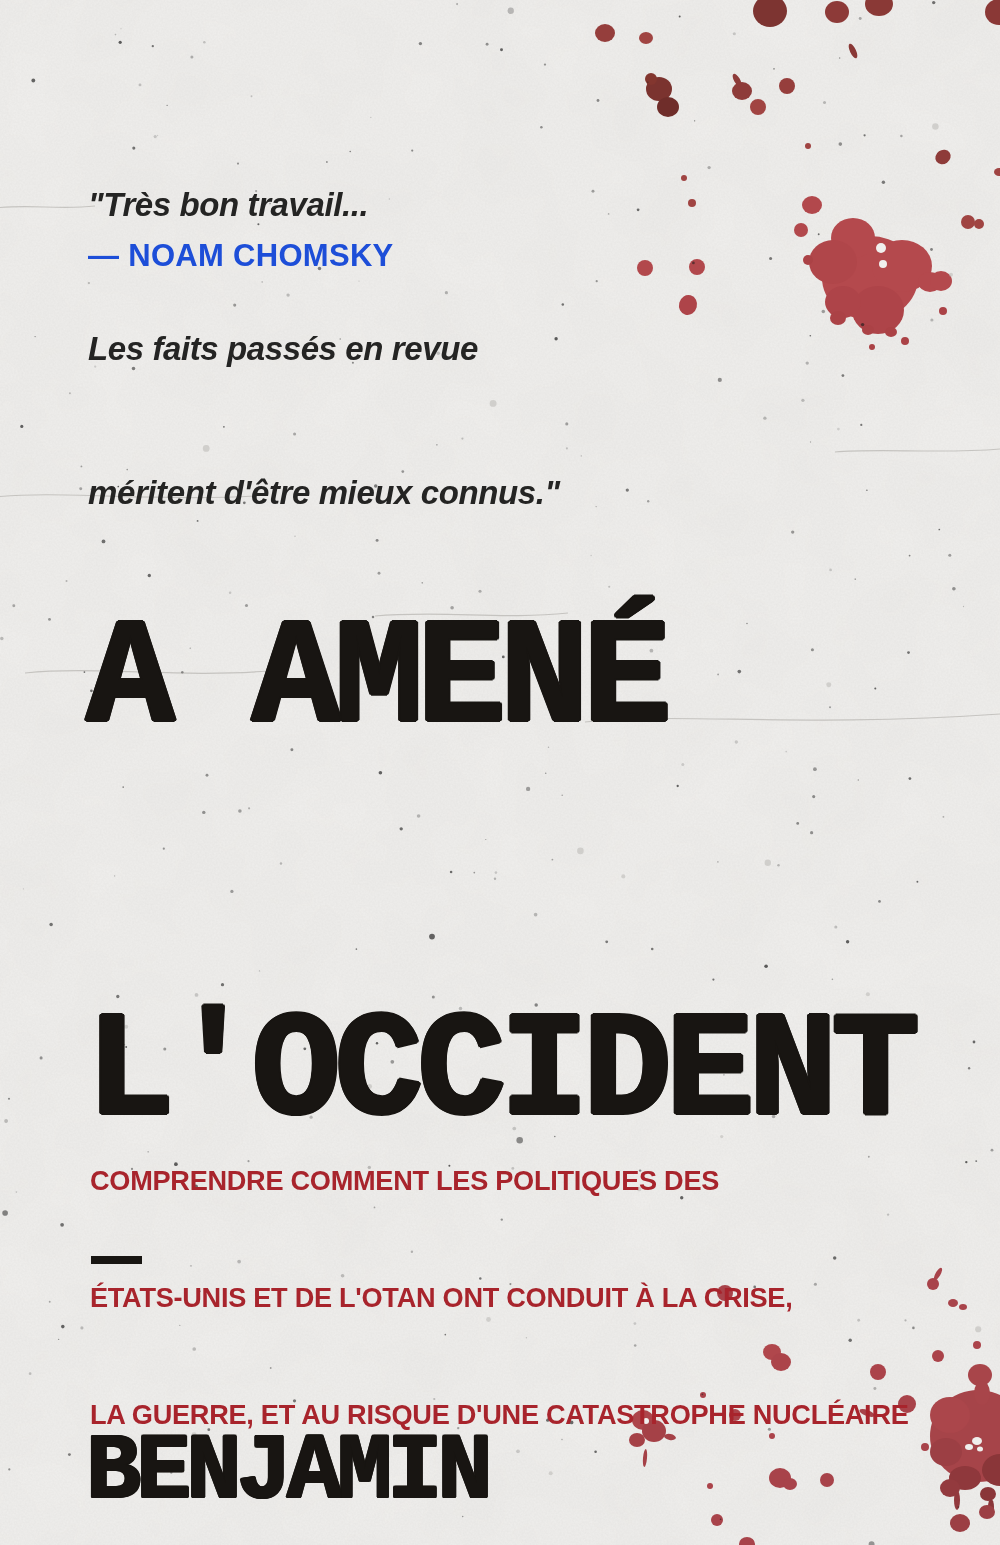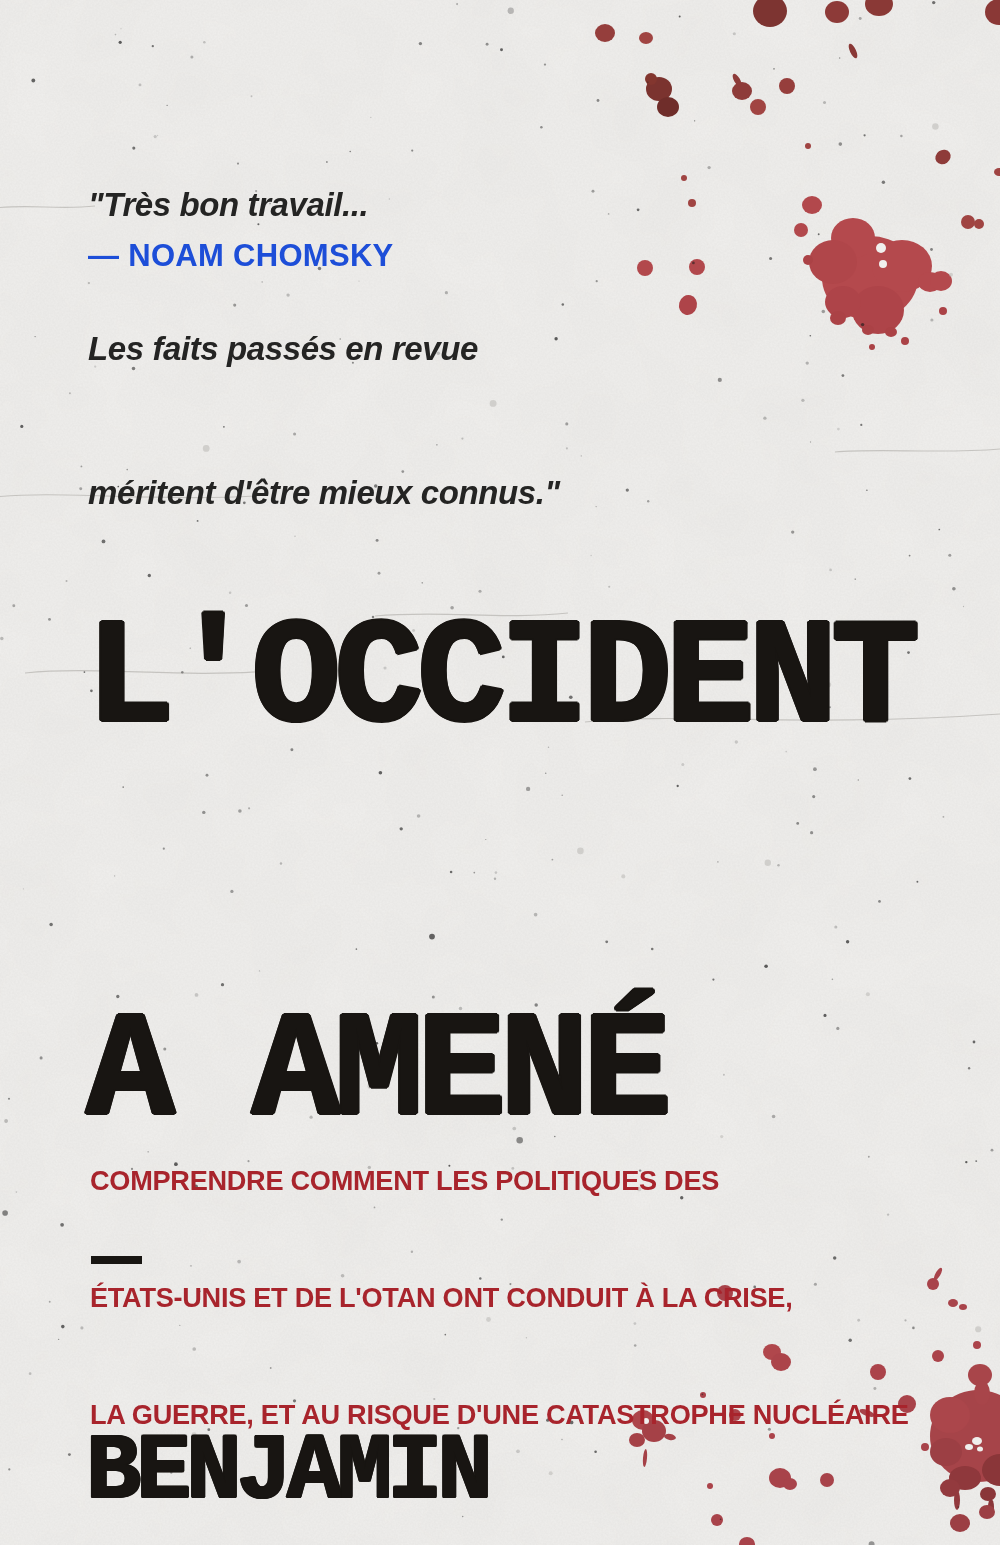--- a/index.html
+++ b/index.html
@@ -491,22 +491,22 @@
     </svg>
 
   <div class="textblock quote">
     <div>"Très bon travail...</div>
     <div>Les faits passés en revue</div>
     <div>méritent d'être mieux connus."</div>
   </div>
   <div class="textblock chomsky">— NOAM CHOMSKY</div>
 
   <div class="textblock title">
+    <div>A AMENÉ</div>
     <div>L'OCCIDENT</div>
-    <div>A AMENÉ</div>
     
     
   </div>
 
   <div class="textblock subtitle">
     <div>COMPRENDRE COMMENT LES POLITIQUES DES</div>
     <div>ÉTATS-UNIS ET DE L'OTAN ONT CONDUIT À LA CRISE,</div>
     <div>LA GUERRE, ET AU RISQUE D'UNE CATASTROPHE NUCLÉAIRE</div>
   </div>
 

